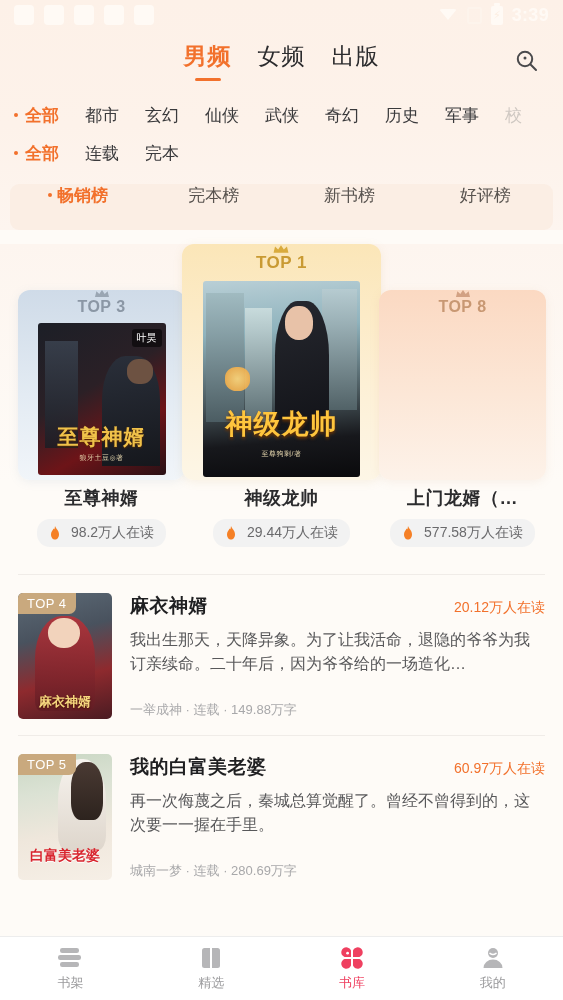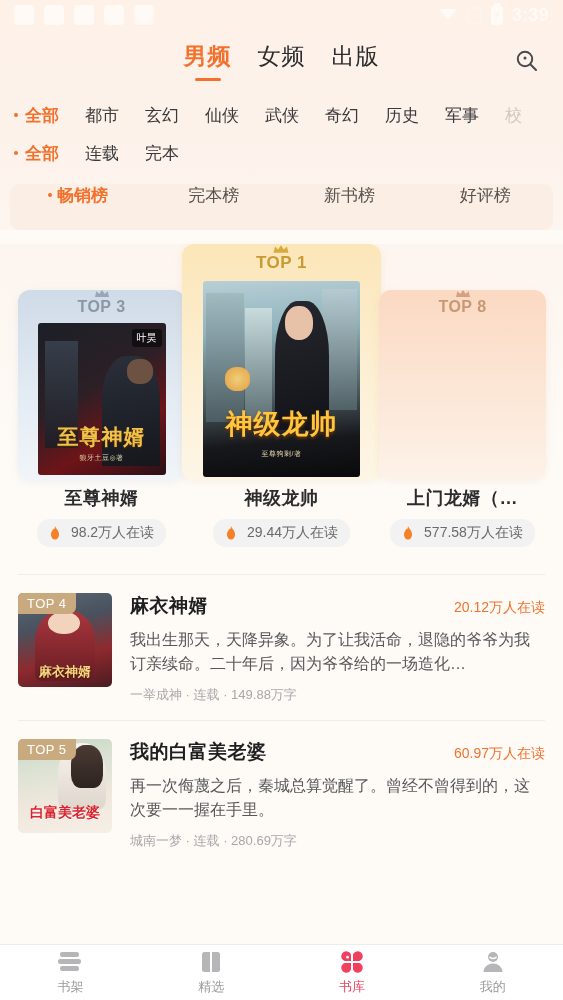--- a/index.html
+++ b/index.html
@@ -147,40 +147,40 @@
     background:#f2f2f2; border-radius:13px; padding:5px 12px;
     font-size:14px; color:#6a6a6c; white-space:nowrap;
   }
   .flame{ width:12px; height:14px; display:inline-block; }
 
   
   .list{ padding:0 18px; }
   .sep{ height:1px; background:#f0ece8; margin:0 18px; }
   .litem{ display:flex; gap:18px; padding:18px 0 16px; cursor:pointer; }
   .lcover{
-    width:94px; height:94px; border-radius:5px; position:relative;
+    width:94px; height:126px; border-radius:5px; position:relative;
     overflow:hidden; flex:none; background:#3a3f4a;
   }
   .lbadge{
     position:absolute; left:0; top:0; background:#c9a97e; color:#fff;
     font-size:13px; padding:3px 9px; border-bottom-right-radius:7px; letter-spacing:.5px;
   }
   .lbody{ flex:1; min-width:0; display:flex; flex-direction:column; }
   .lhead{ display:flex; align-items:baseline; gap:8px; }
   .ltitle{ font-size:19px; font-weight:700; color:#1f1f21; letter-spacing:.5px; }
   .lreaders{ margin-left:auto; font-size:14px; color:#f2712c; white-space:nowrap; }
   .ldesc{
     margin-top:9px; font-size:16px; line-height:1.5; color:#58585a;
     display:-webkit-box; -webkit-line-clamp:2; -webkit-box-orient:vertical; overflow:hidden;
   }
   .lmeta{ margin-top:auto; font-size:13px; color:#a8a8aa; padding-top:10px; }
 
   
   .tabbar{
-    position:absolute; left:0; right:0; bottom:0; height:56px;
+    position:absolute; left:0; right:0; bottom:0; height:64px;
     background:#fff; border-top:1px solid #ededed;
     display:flex; align-items:center;
   }
   .tb{ flex:1; display:flex; flex-direction:column; align-items:center; gap:4px; cursor:pointer; }
   .tb-label{ font-size:13px; color:#9b9b9d; }
   .tb.active .tb-label{ color:#ef4060; }
   .tb-ic{ height:24px; display:flex; align-items:center; justify-content:center; }
 </style>
 </head>
 <body>

